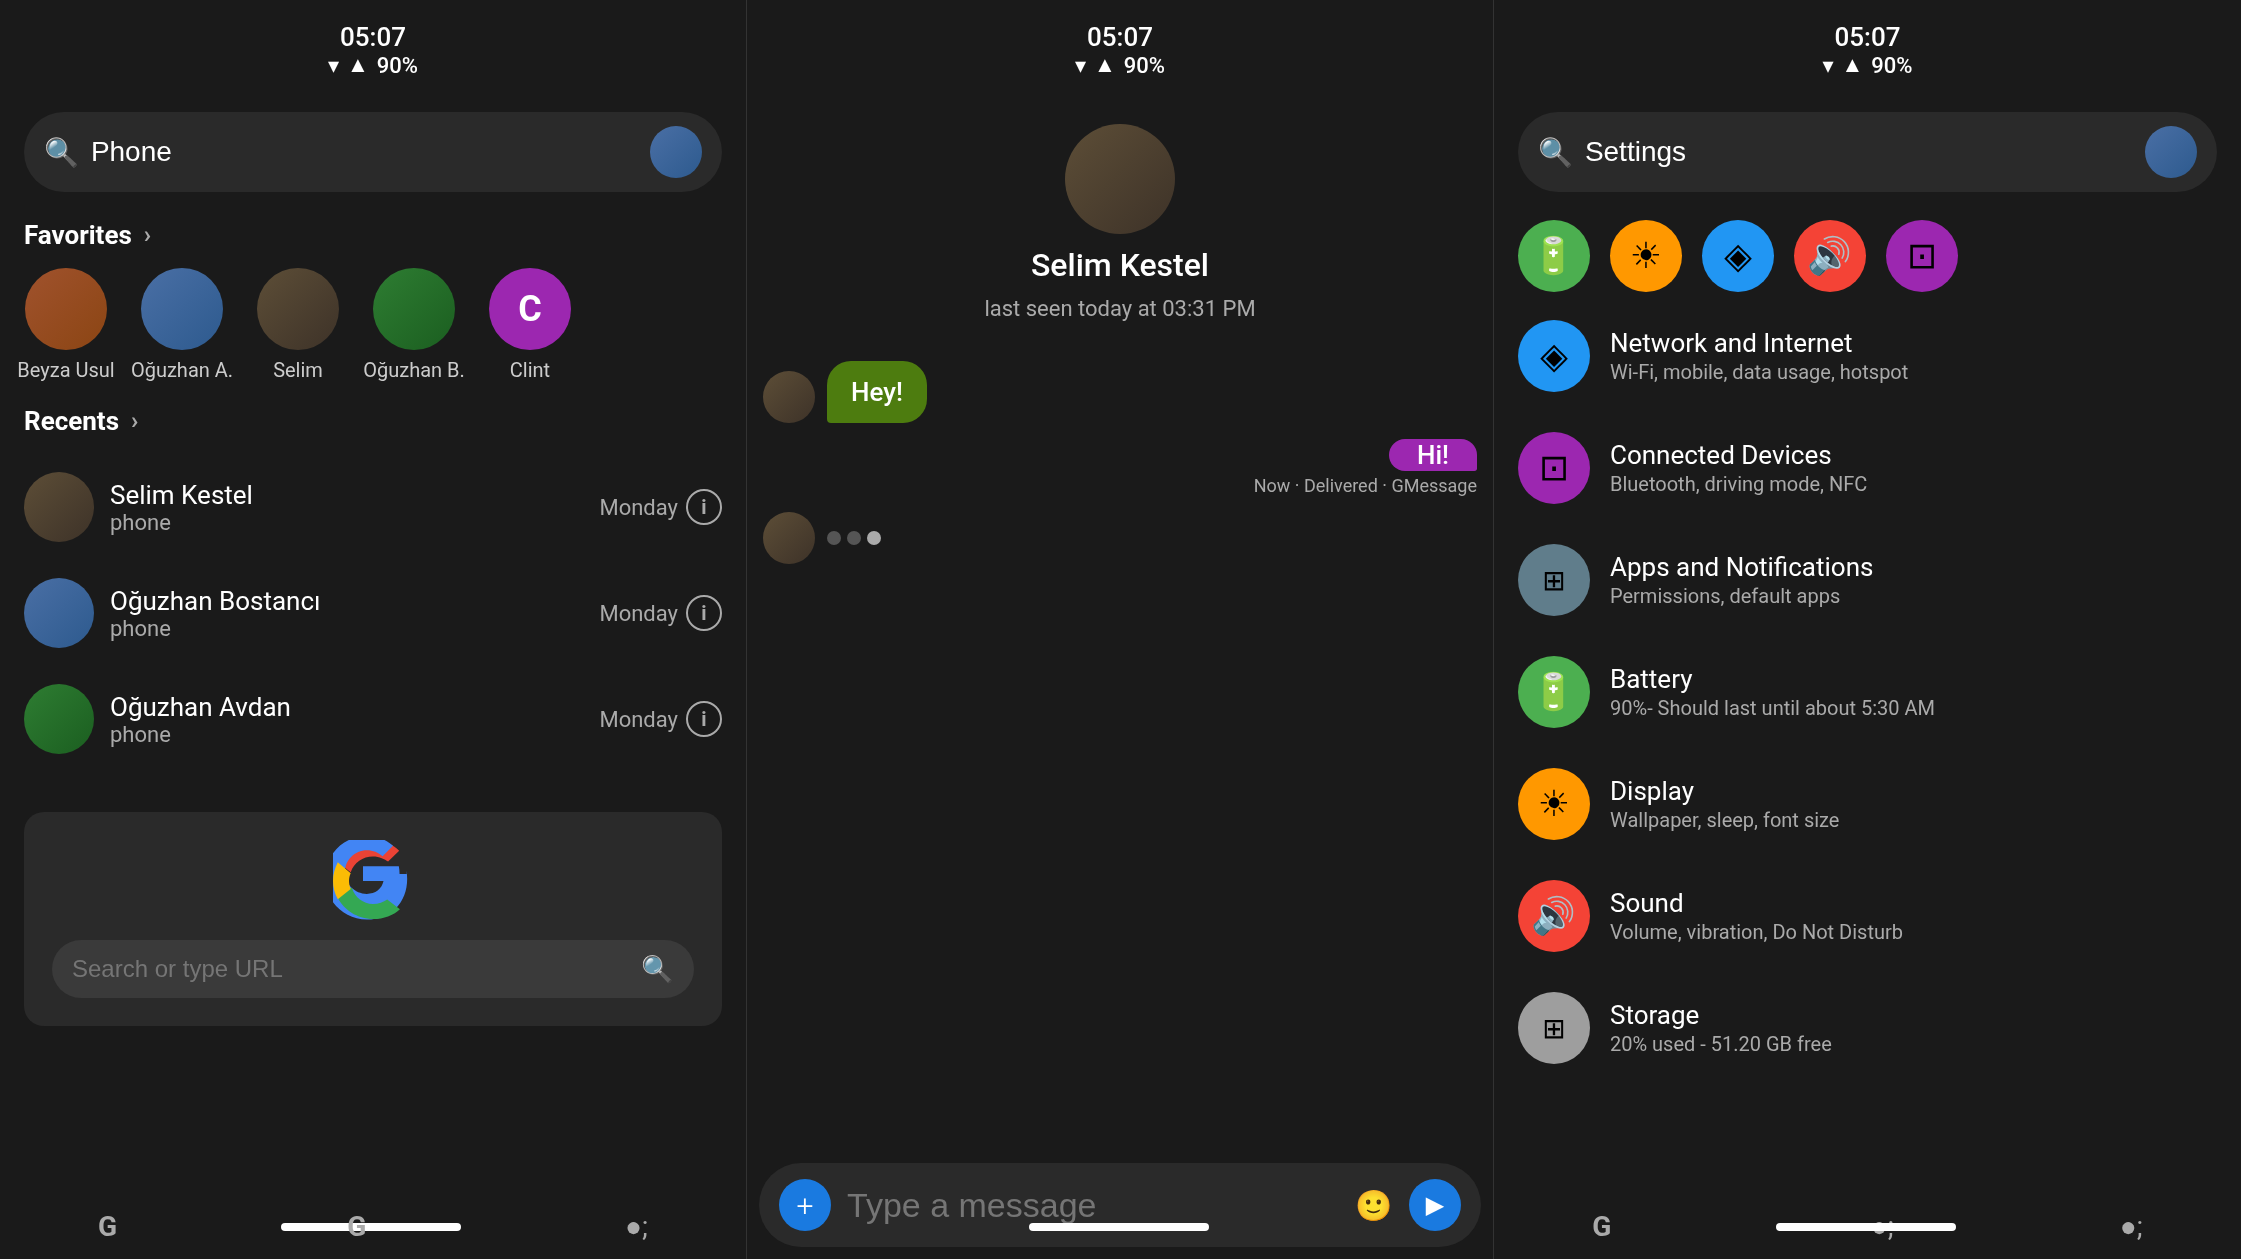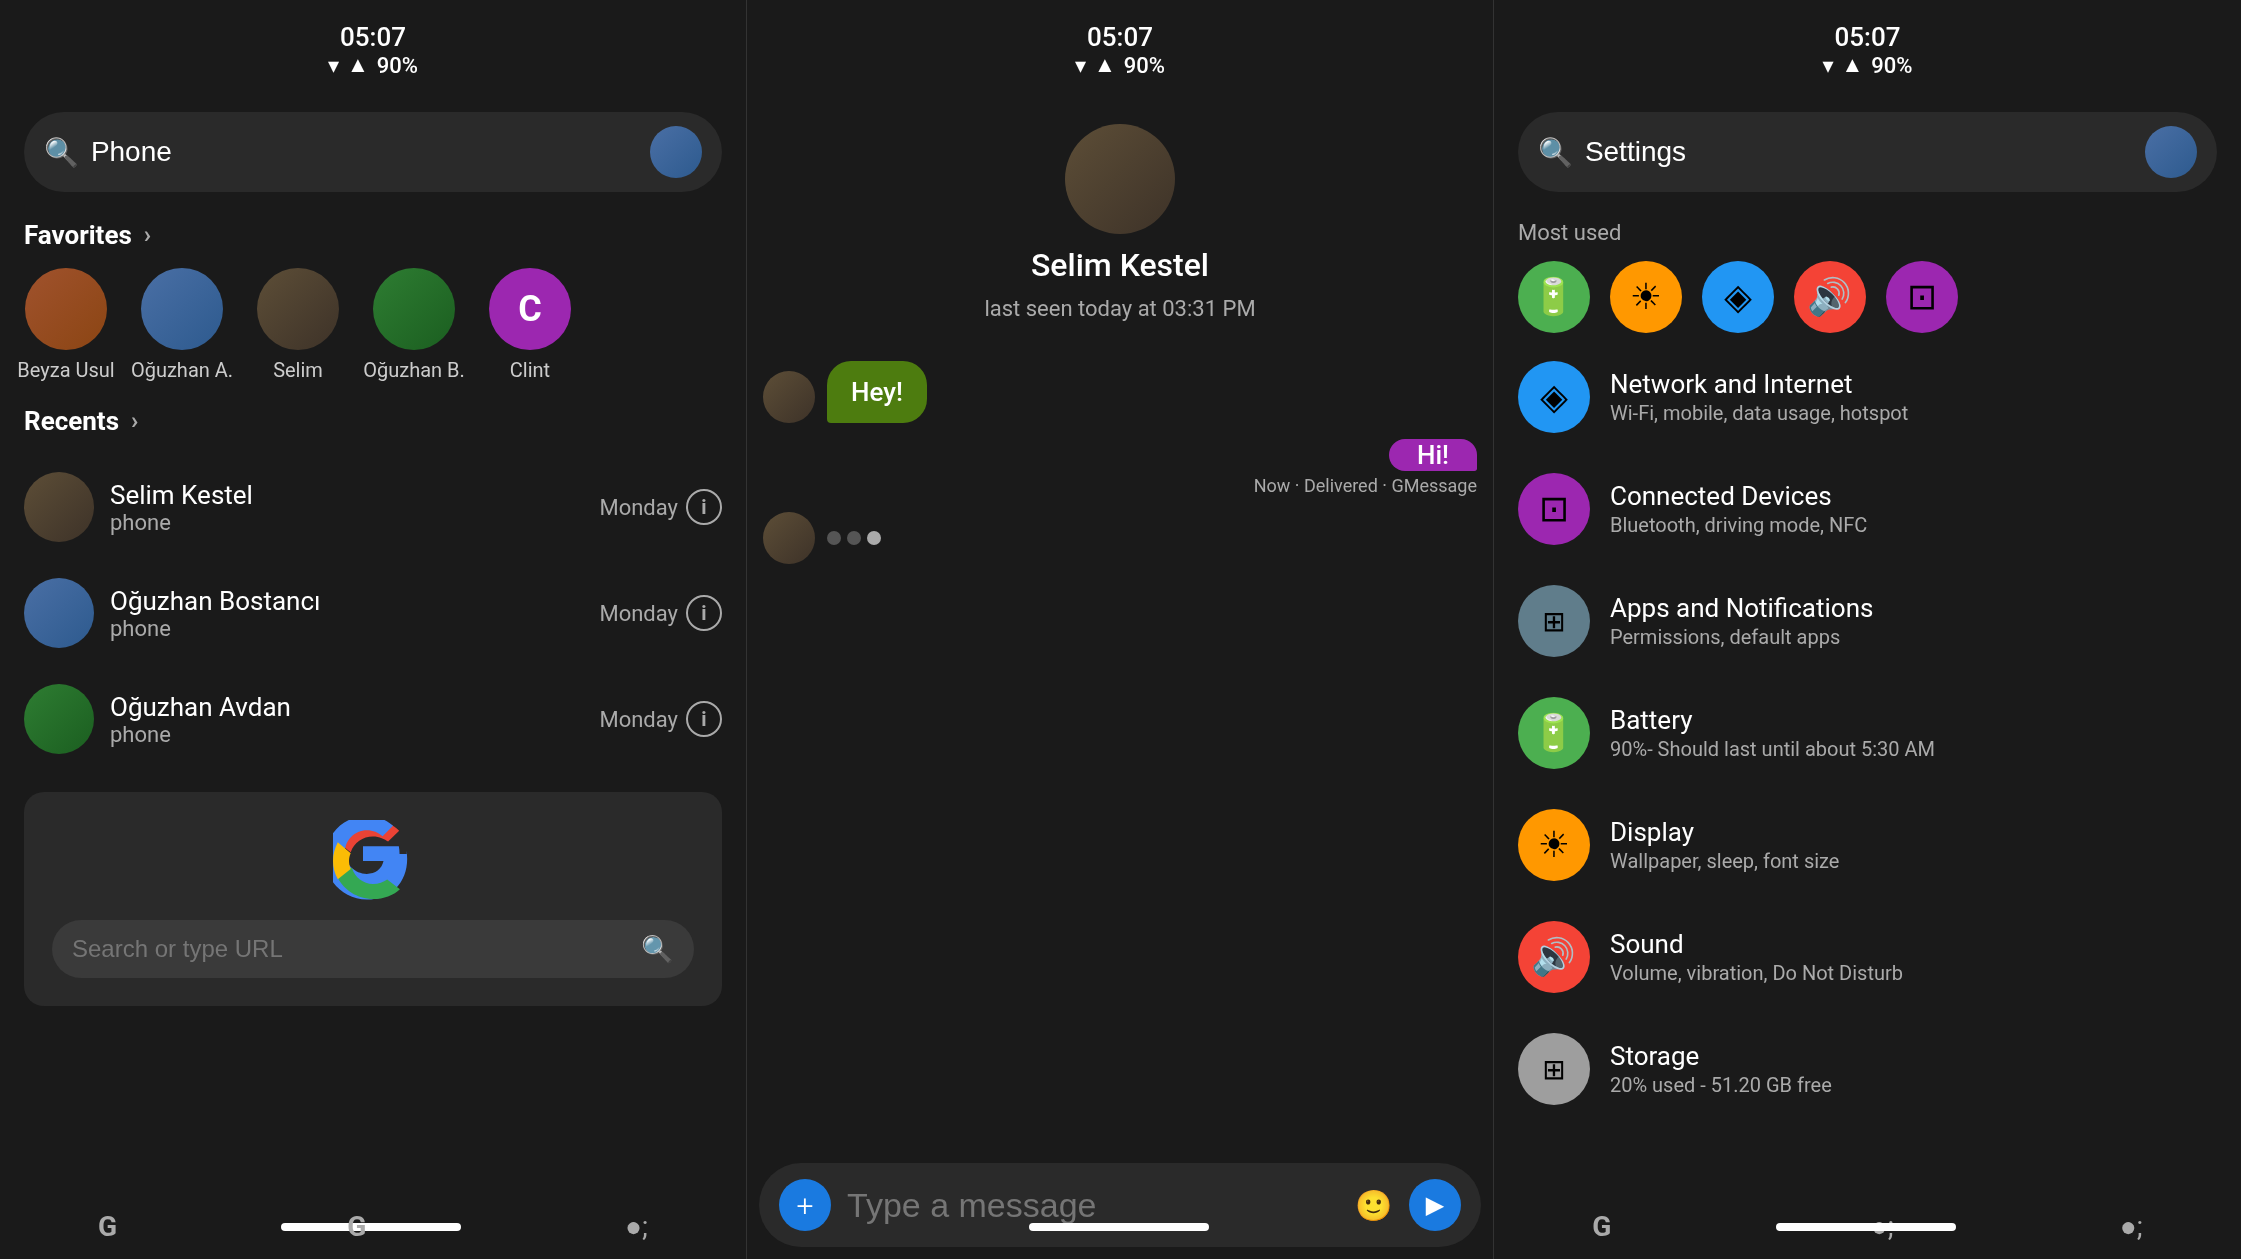--- a/index.html
+++ b/index.html
@@ -142,21 +142,21 @@
       border-radius: 50%;
       border: 2px solid #aaa;
       display: flex;
       align-items: center;
       justify-content: center;
       color: #aaa;
       font-size: 20px;
       font-weight: bold;
     }
     .google-widget {
-      margin: 12px 24px;
+      margin: 32px 24px;
       background: #2a2a2a;
       border-radius: 20px;
       padding: 28px;
       display: flex;
       flex-direction: column;
       align-items: center;
       gap: 20px;
     }
     .google-logo {
       width: 80px;
@@ -575,21 +575,20 @@
     </div>
   </div>
 
   <div class="search-bar">
     <span style="color:#aaa;font-size:28px;">🔍</span>
     <input type="text" style="color: rgb(255, 255, 255); font-size: 28px;" value="Settings">
     <div class="avatar-small av-oguzhan-a"></div>
   </div>
 
   <div class="most-used-section">
-    <div class="most-used-label">Most used</div>
     <div class="quick-icons-row">
       <div class="quick-icon" style="background:#4CAF50;font-size:36px;">🔋</div>
       <div class="quick-icon" style="background:#FF9800;font-size:36px;">☀</div>
       <div class="quick-icon" style="background:#2196F3;font-size:36px;">◈</div>
       <div class="quick-icon" style="background:#F44336;font-size:36px;">🔊</div>
       <div class="quick-icon" style="background:#9C27B0;font-size:36px;">⊡</div>
     </div>
   </div>
 
   <div class="settings-list">

